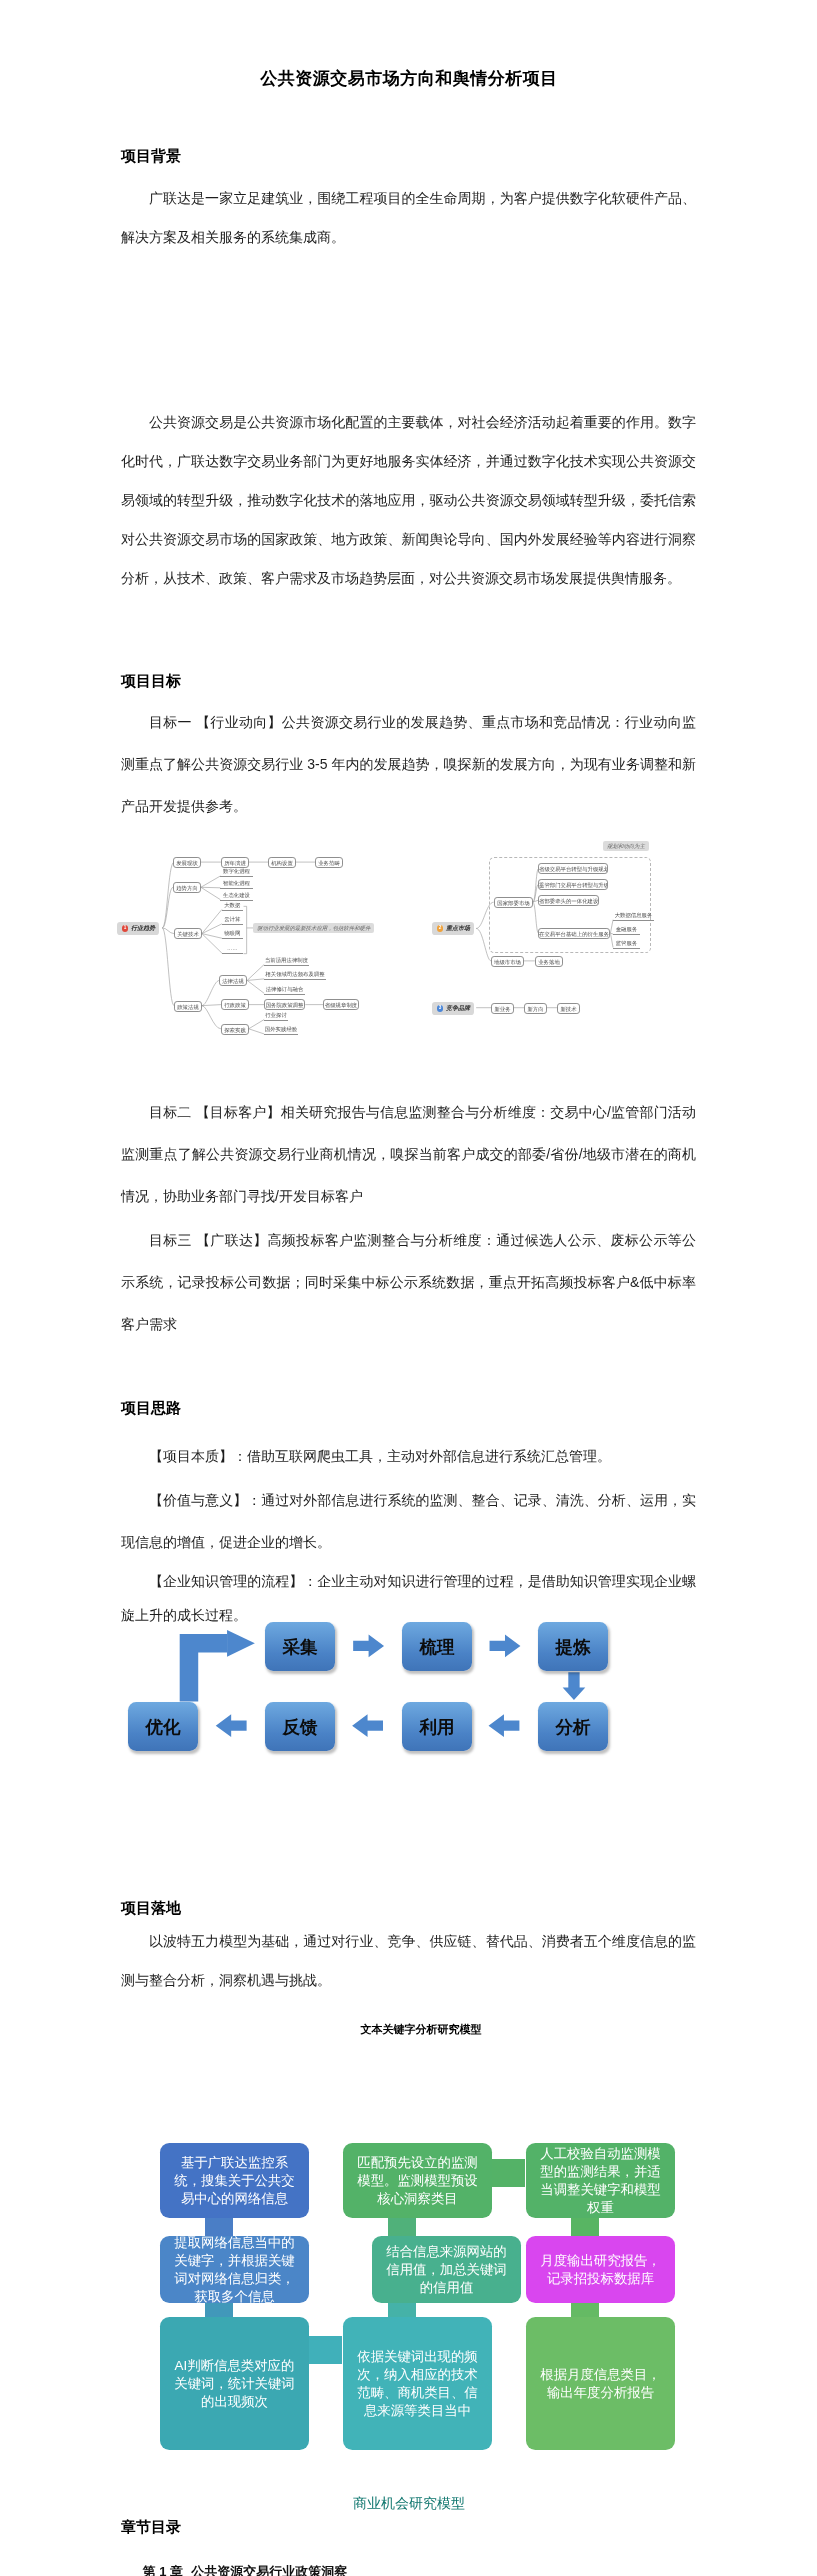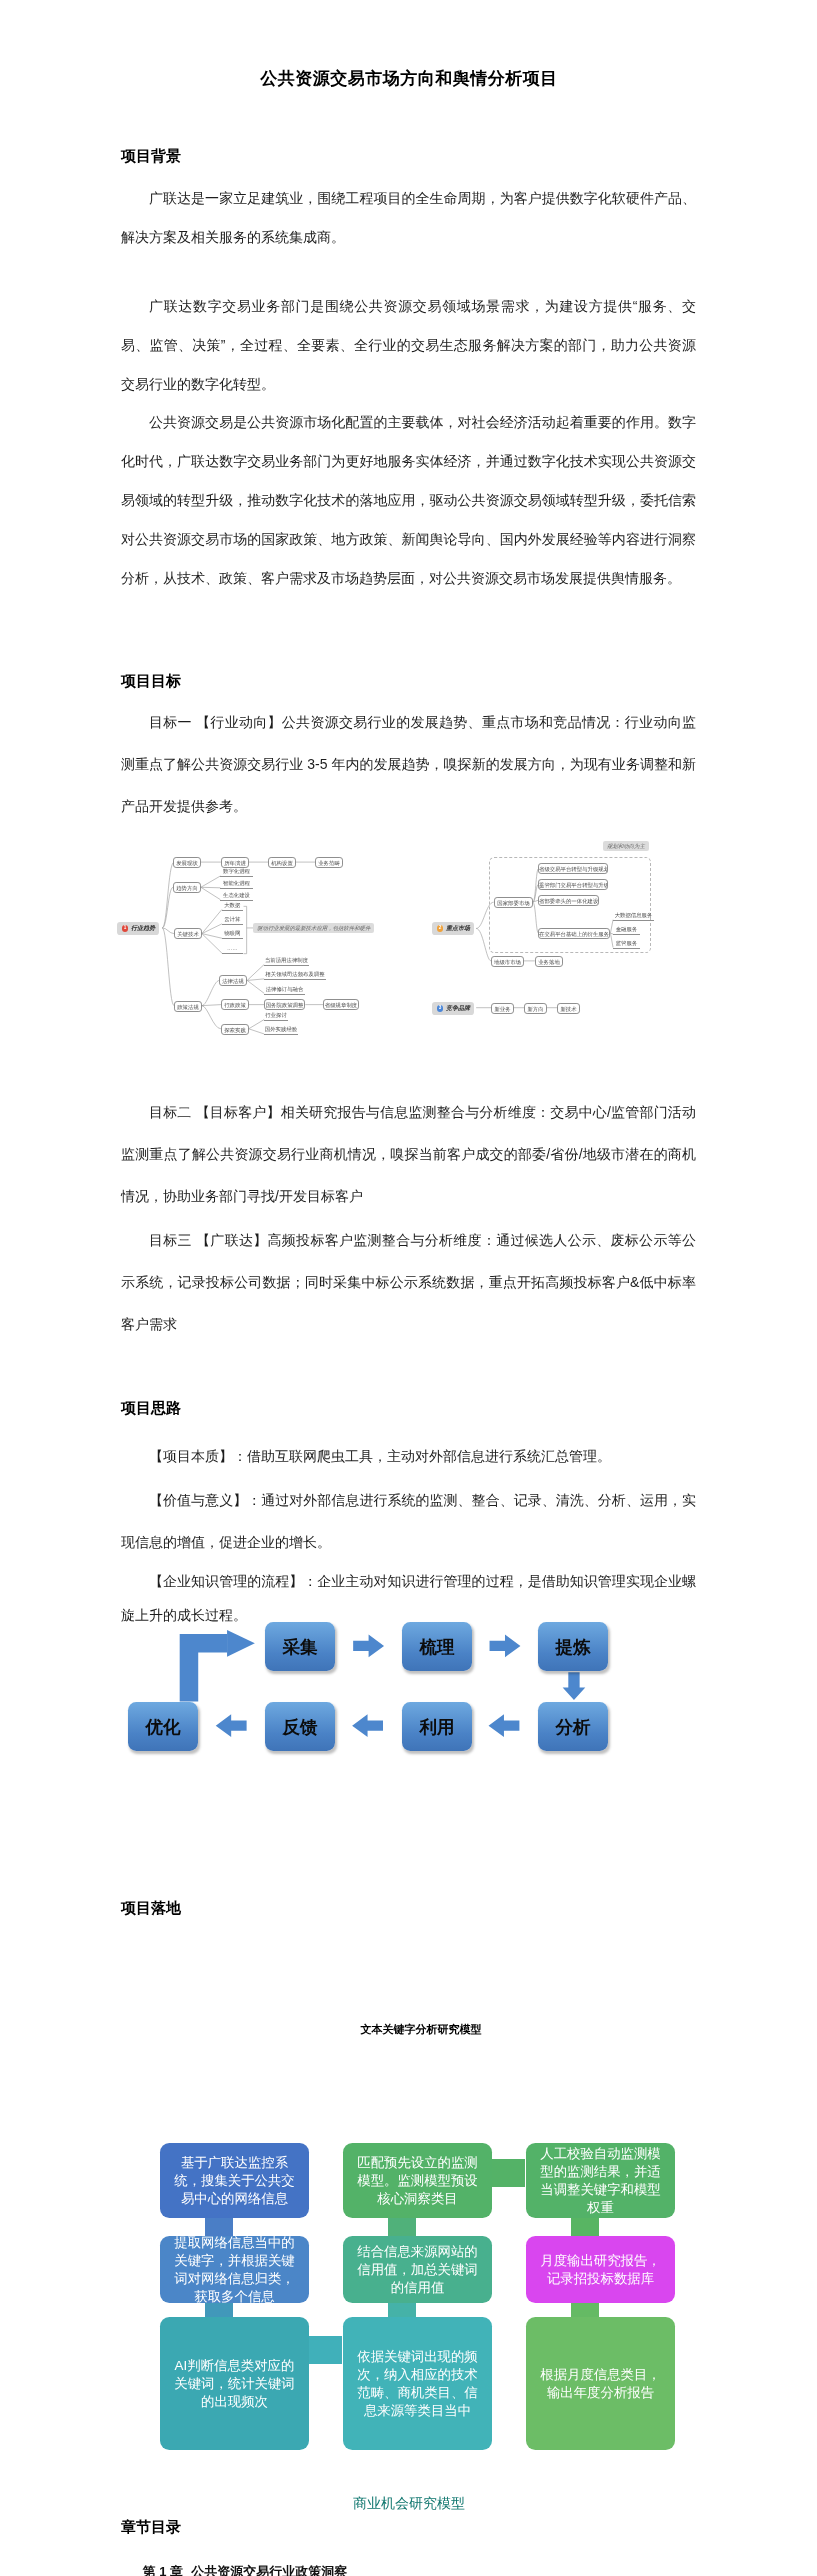--- a/index.html
+++ b/index.html
@@ -40,39 +40,38 @@
   
   .model-title{position:absolute;left:12px;width:100%;text-align:center;
                font-size:11px;font-weight:bold;color:#000;}
   .model-caption{position:absolute;left:0;width:100%;text-align:center;font-size:14px;color:#0f766e;
                  font-family:"DejaVu Serif","Liberation Serif",serif;}
   .kw-box{position:absolute;width:149px;border-radius:9.3px;color:#fff;font-size:13.4px;
           line-height:18px;display:flex;align-items:center;justify-content:center;
           text-align:center;padding:5.2px 8.2px;box-sizing:border-box;}
   .kw-conn{position:absolute;}
   .kb0{background:#4473c5;} .kb1{background:#53b268;} .kb2{background:#53b268;}
-  .kb3{background:#4b86c8;} .kb4{background:#48b08e;} .kb5{background:#d946ef;}
+  .kb3{background:#4b86c8;} .kb4{background:#48b08e;margin-left:29px;} .kb5{background:#d946ef;}
   .kb6{background:#3ba8b2;} .kb7{background:#41b3b8;} .kb8{background:#6cbd66;}
 
   
   .toc{position:absolute;left:121px;top:2554px;width:618px;}
   .toc-item{display:flex;align-items:baseline;font-size:12px;line-height:24px;color:#121212;}
   .toc-item.ch{font-weight:bold;font-size:13px;padding-left:21.6px;margin-top:6.2px;margin-bottom:5.2px;}
   .toc-item.ch .toc-num{margin-right:8.2px;}
 </style>
 </head>
 <body>
 
 <div class="page">
 
   <div class="doc-title" style="top:67px">公共资源交易市场方向和舆情分析项目</div>
 
   <div class="sec-heading" style="top:147px">项目背景</div>
   <p class="para" style="top:179px">广联达是一家立足建筑业，围绕工程项目的全生命周期，为客户提供数字化软硬件产品、解决方案及相关服务的系统集成商。</p>
-  <p class="para" style="top:287px">广联达数字交易业务部门是围绕公共资源交易领域场景需求，为建设方提供“服务、交易、监管、决策”，全过程、全要素、全行业的交易生态服务解决方案的部门，助力公共资源交易行业的数字化转型。</p>
   <p class="para" style="top:403px">公共资源交易是公共资源市场化配置的主要载体，对社会经济活动起着重要的作用。数字化时代，广联达数字交易业务部门为更好地服务实体经济，并通过数字化技术实现公共资源交易领域的转型升级，推动数字化技术的落地应用，驱动公共资源交易领域转型升级，委托信索对公共资源交易市场的国家政策、地方政策、新闻舆论导向、国内外发展经验等内容进行洞察分析，从技术、政策、客户需求及市场趋势层面，对公共资源交易市场发展提供舆情服务。</p>
 
   <div class="sec-heading" style="top:672px">项目目标</div>
   <p class="para lh82" style="top:701px">目标一 【行业动向】公共资源交易行业的发展趋势、重点市场和竞品情况：行业动向监测重点了解公共资源交易行业 3-5 年内的发展趋势，嗅探新的发展方向，为现有业务调整和新产品开发提供参考。</p>
 
   <div>
     <svg class="mm-svg" width="818" height="247" viewBox="0 0 1587 480">
       <g fill="none" stroke="#9a9a9a" stroke-width="1.2">
 
         <path d="M314,202 C324,202 325,74 337,74"></path>
@@ -186,20 +185,21 @@
     <div class="cyc-box" style="left:265px;top:1622px">采集</div>
     <div class="cyc-box" style="left:402px;top:1622px">梳理</div>
     <div class="cyc-box" style="left:538px;top:1622px">提炼</div>
     <div class="cyc-box" style="left:538px;top:1702px">分析</div>
     <div class="cyc-box" style="left:402px;top:1702px">利用</div>
     <div class="cyc-box" style="left:265px;top:1702px">反馈</div>
     <div class="cyc-box" style="left:128px;top:1702px">优化</div>
   </div>
 
   <div class="sec-heading" style="top:1899px">项目落地</div>
+  <p class="para" style="top:1922px">以波特五力模型为基础，通过对行业、竞争、供应链、替代品、消费者五个维度信息的监测与整合分析，洞察机遇与挑战。</p>
   <div class="model-title" style="top:2022px">文本关键字分析研究模型</div>
 
   <div>
     <div class="kw-conn" style="left:205px;top:2218px;width:28px;height:18px;background:#4a7ec6"></div>
     <div class="kw-conn" style="left:205px;top:2303px;width:28px;height:14px;background:#4198ba"></div>
     <div class="kw-conn" style="left:388px;top:2218px;width:28px;height:18px;background:#50b17a"></div>
     <div class="kw-conn" style="left:388px;top:2303px;width:28px;height:14px;background:#45b2a8"></div>
     <div class="kw-conn" style="left:571px;top:2218px;width:28px;height:18px;background:#58b563"></div>
     <div class="kw-conn" style="left:571px;top:2303px;width:28px;height:14px;background:#65ba64"></div>
     <div class="kw-conn" style="left:492px;top:2159px;width:33px;height:28px;background:#54b267"></div>

